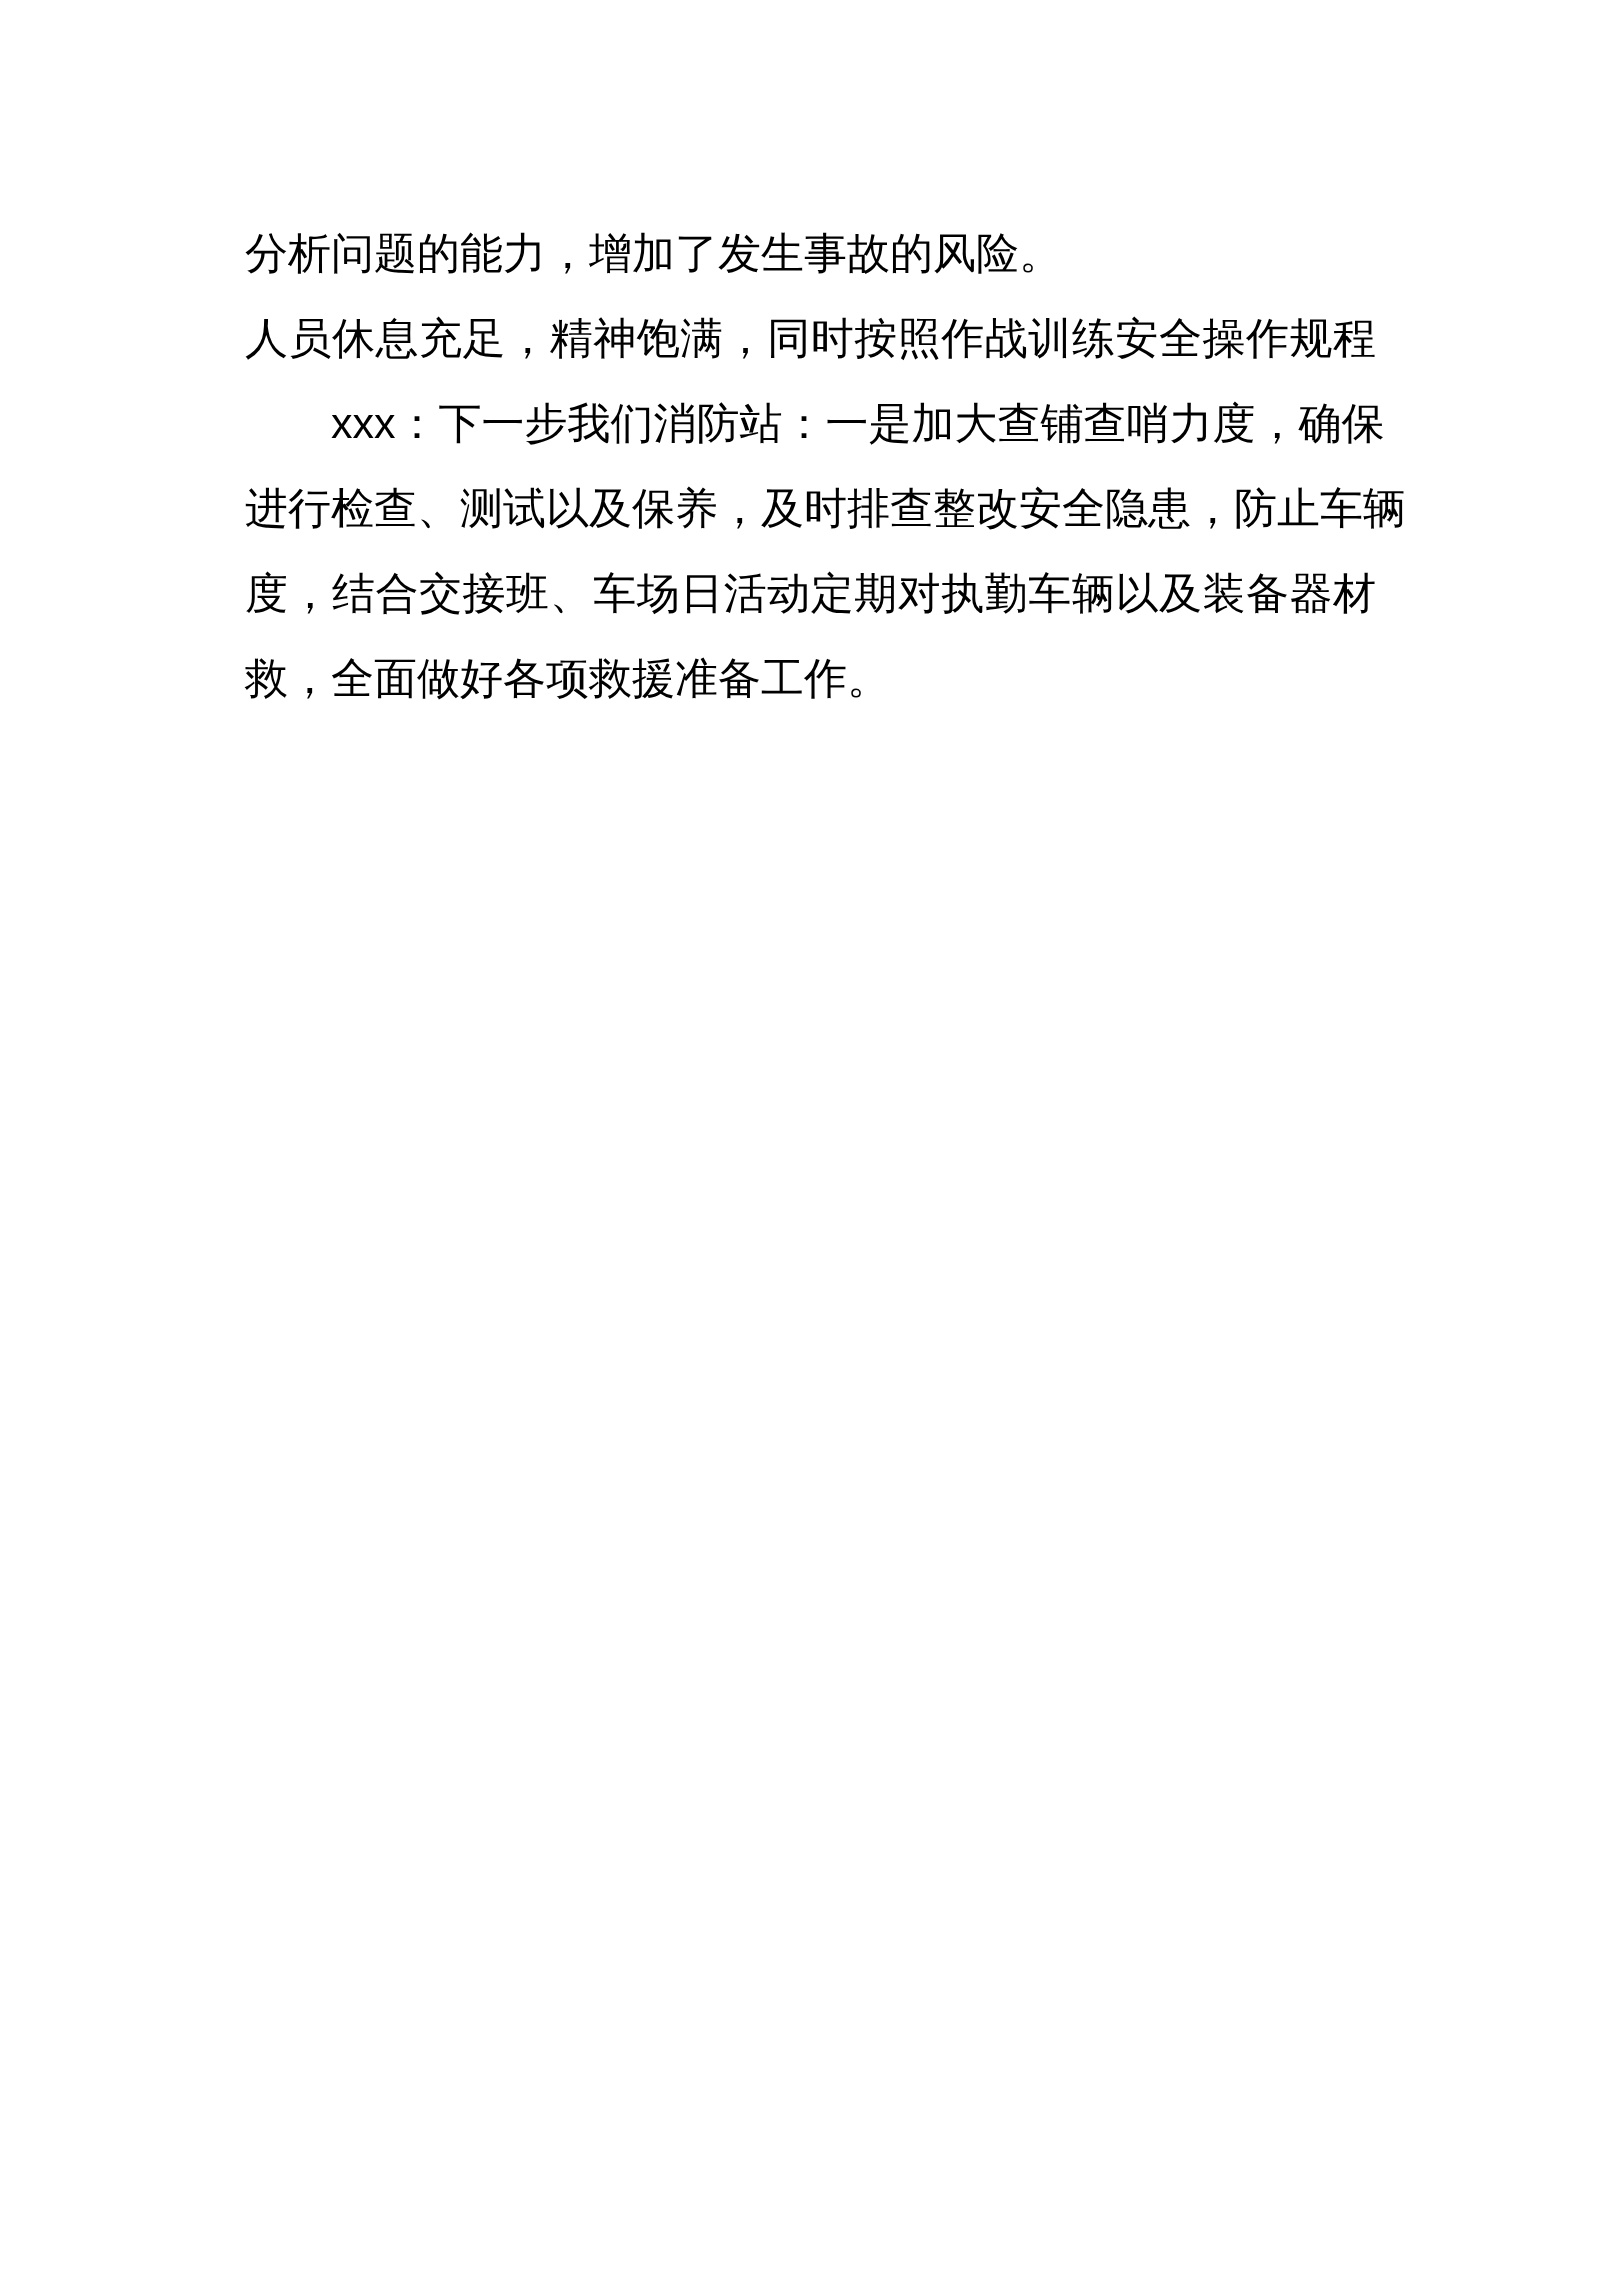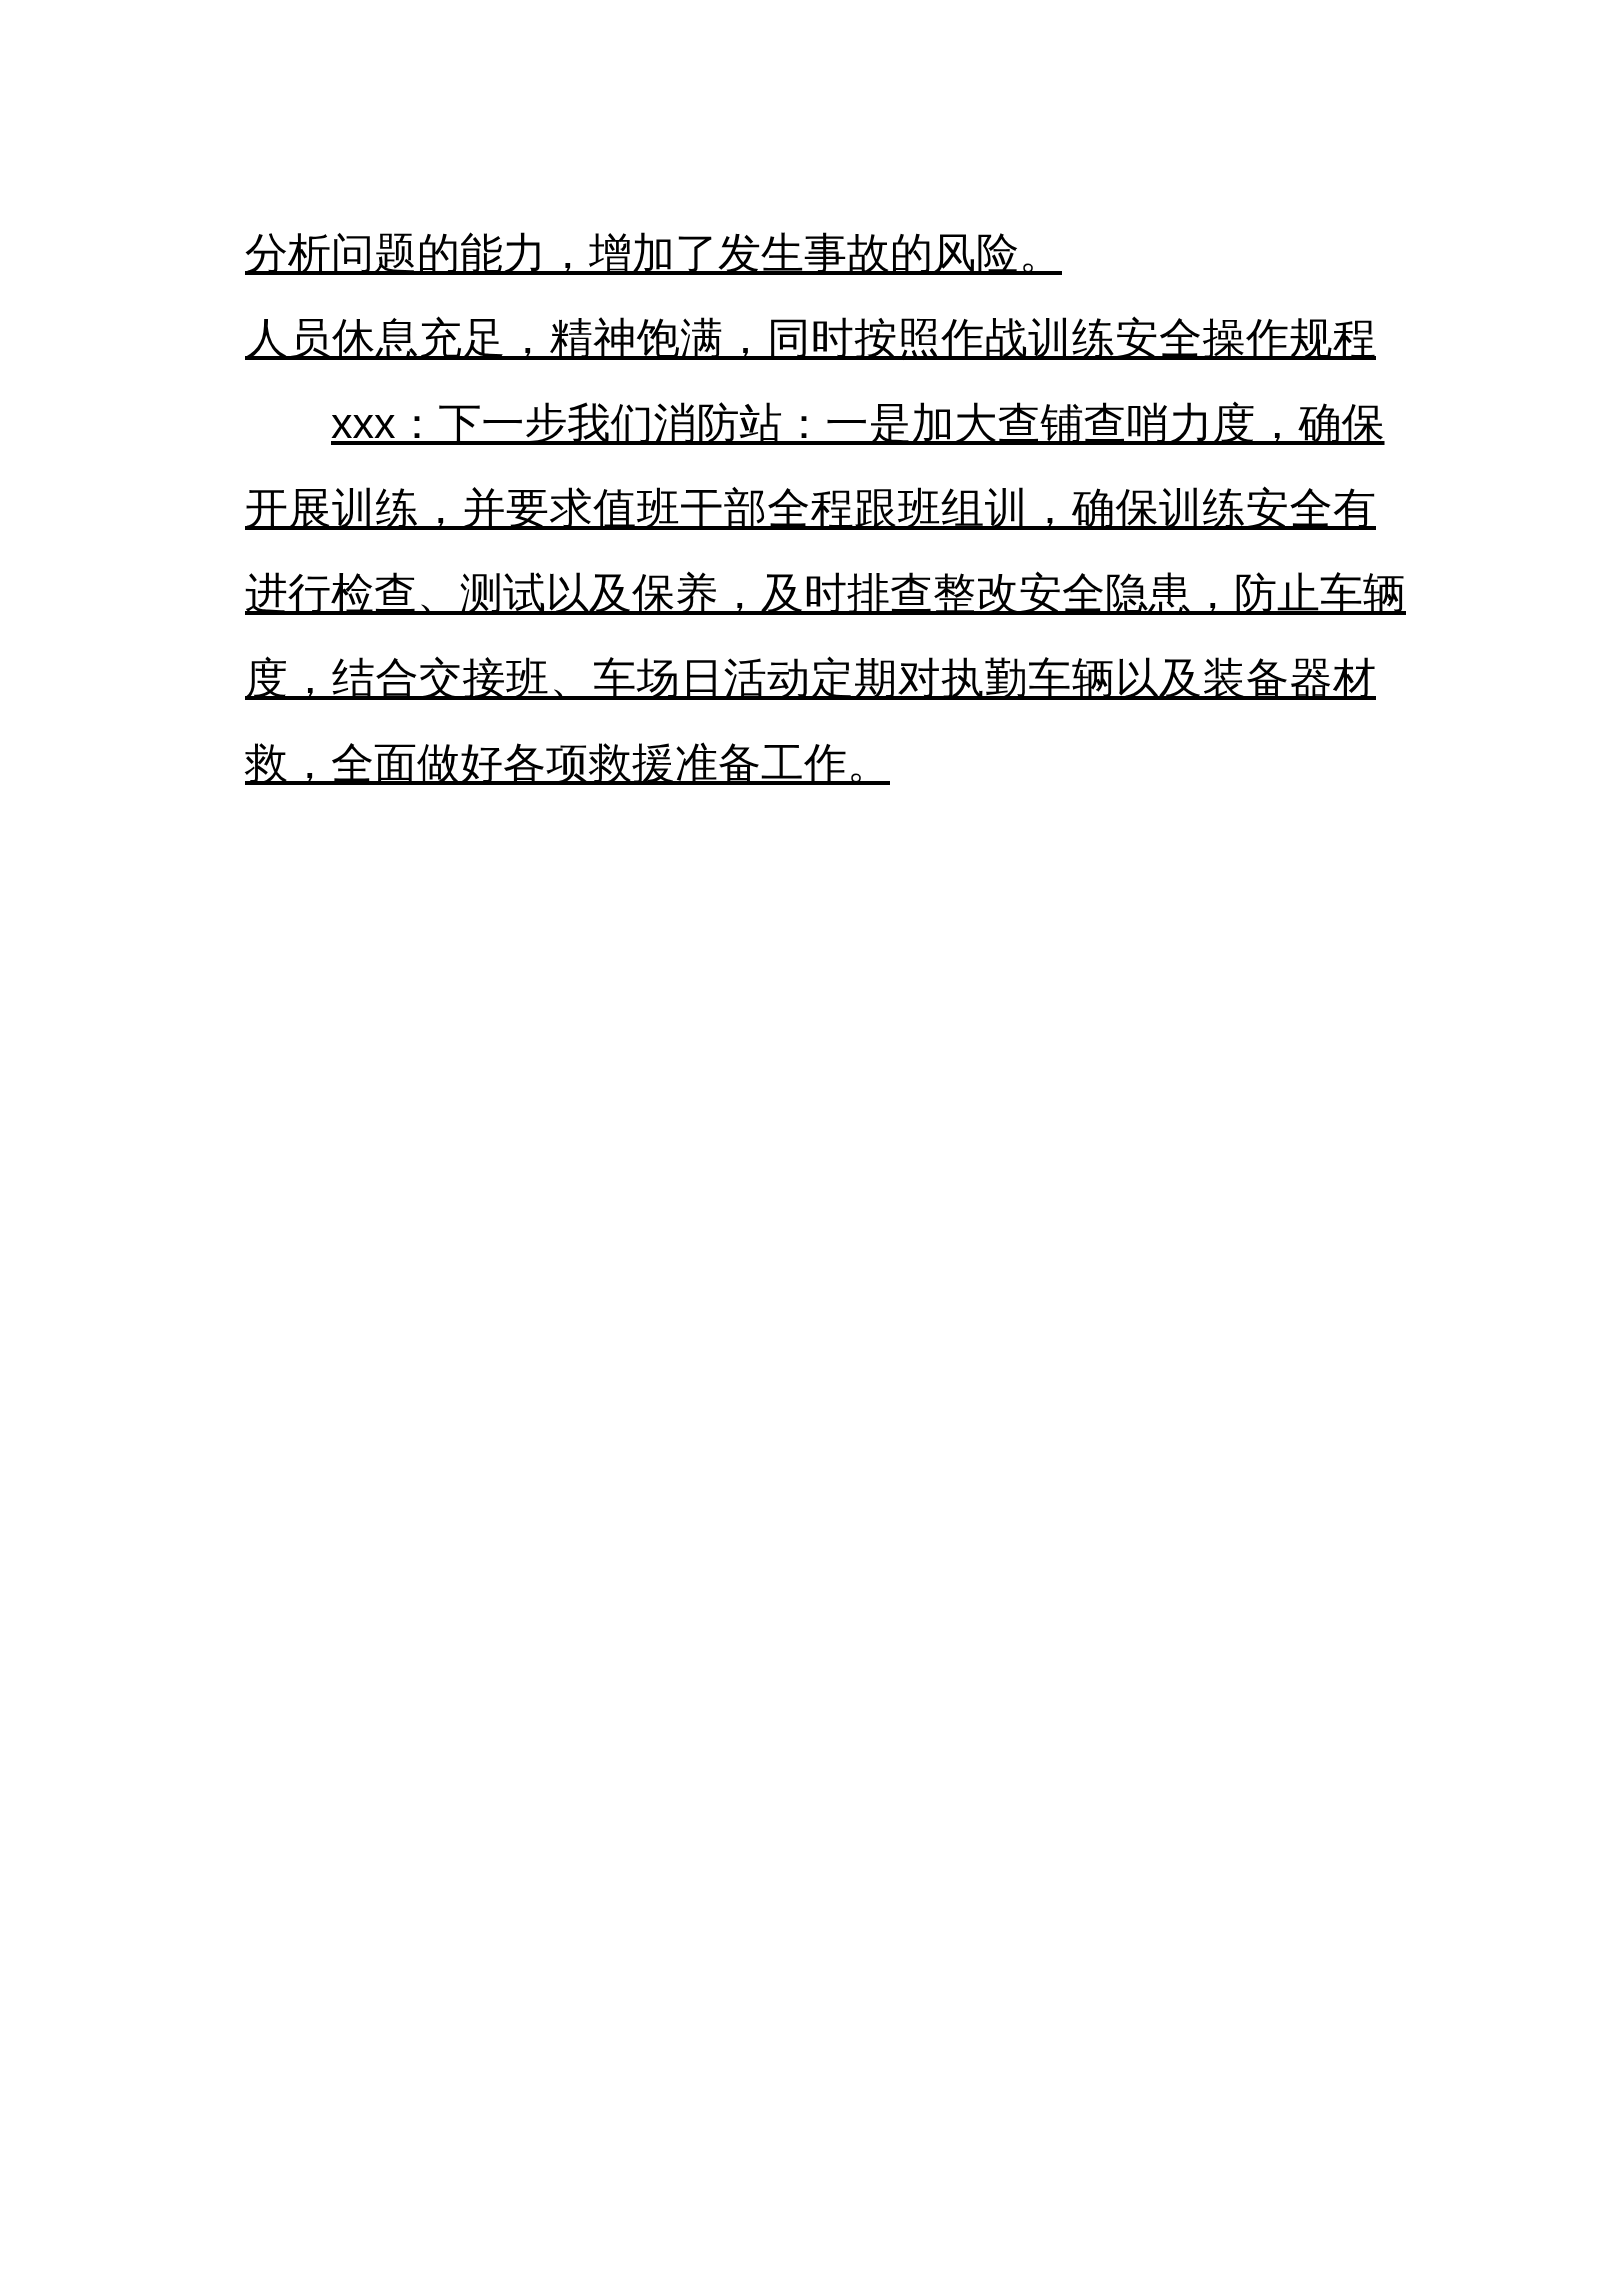--- a/index.html
+++ b/index.html
@@ -34,23 +34,22 @@
     text-align-last: left;
   }
   .line.indent {
     text-indent: 86px;
   }
 </style>
 </head>
 <body>
 
 <div class="page">
-  <div class="doc-body" id="doc-body" style="color: rgb(0, 0, 0); text-decoration: underline;">
+  <div class="doc-body" id="doc-body" style="color: rgb(0, 0, 0);">
       <div class="line para-end">分析问题的能力，增加了发生事故的风险。</div>
       <div class="line">人员休息充足，精神饱满，同时按照作战训练安全操作规程</div>
       <div class="line indent">xxx：下一步我们消防站：一是加大查铺查哨力度，确保</div>
-      <div class="line">开展训练，并要求值班干部全程跟班组训，确保训练安全有</div>
       <div class="line">进行检查、测试以及保养，及时排查整改安全隐患，防止车辆</div>
       <div class="line">度，结合交接班、车场日活动定期对执勤车辆以及装备器材</div>
       <div class="line para-end">救，全面做好各项救援准备工作。</div>
     </div>
 </div>
 
 
 </body></html>

